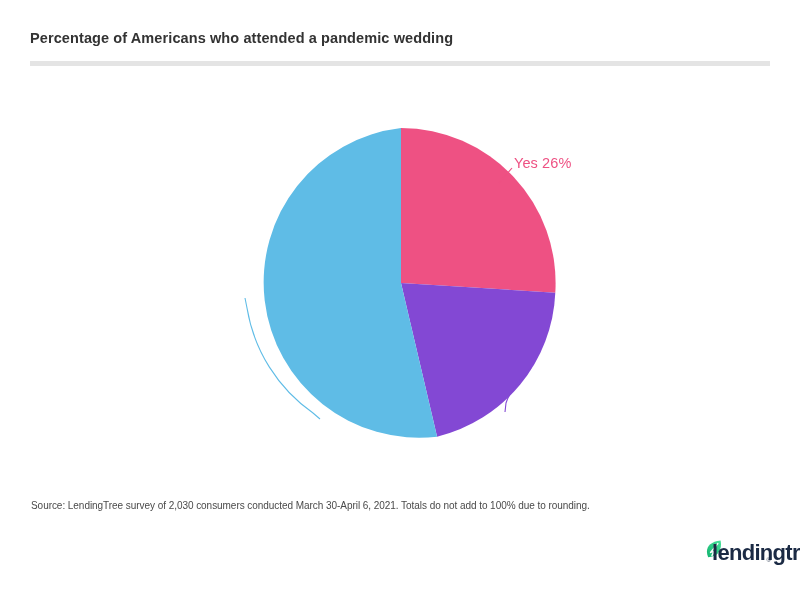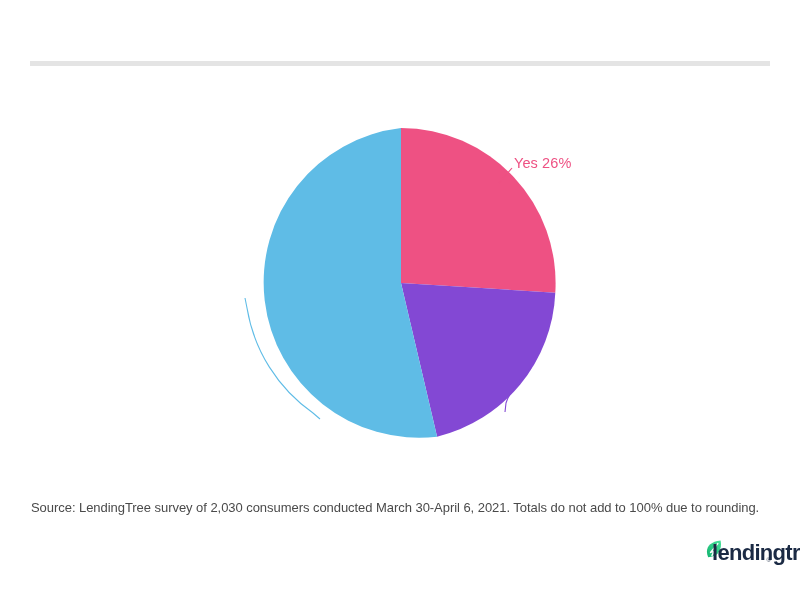--- a/index.html
+++ b/index.html
@@ -67,21 +67,21 @@
     top: 404px;
   }
   .label-notinvited {
     left: 40px;
     top: 424px;
   }
   .source-note {
     position: absolute;
     left: 31px;
     top: 500px;
-    font-size: 13px;
+    font-size: 10px;
     color: #4a4a4a;
     white-space: nowrap;
     letter-spacing: -0.05px;
   }
   .logo {
     position: absolute;
     left: 668px;
     top: 540px;
     width: 102px;
     height: 36px;
@@ -108,20 +108,21 @@
     position: absolute;
     left: 38px;
     top: 0px;
   }
 </style>
 </head>
 <body>
 
 <div class="page">
 
+  <div class="chart-title">Percentage of Americans who attended a pandemic wedding</div>
 
   <div class="title-divider"></div>
 
   <div class="pie-wrap">
     <svg class="pie-svg" width="800" height="590" viewBox="0 0 800 590">
 
       <path d="M 401 283 L 401 128 A 155 155 0 0 1 555.3 292.7 Z" fill="#ee5183"></path>
 
       <path d="M 401 283 L 555.3 292.7 A 155 155 0 0 1 437.1 436.7 Z" fill="#8348d4"></path>
 

